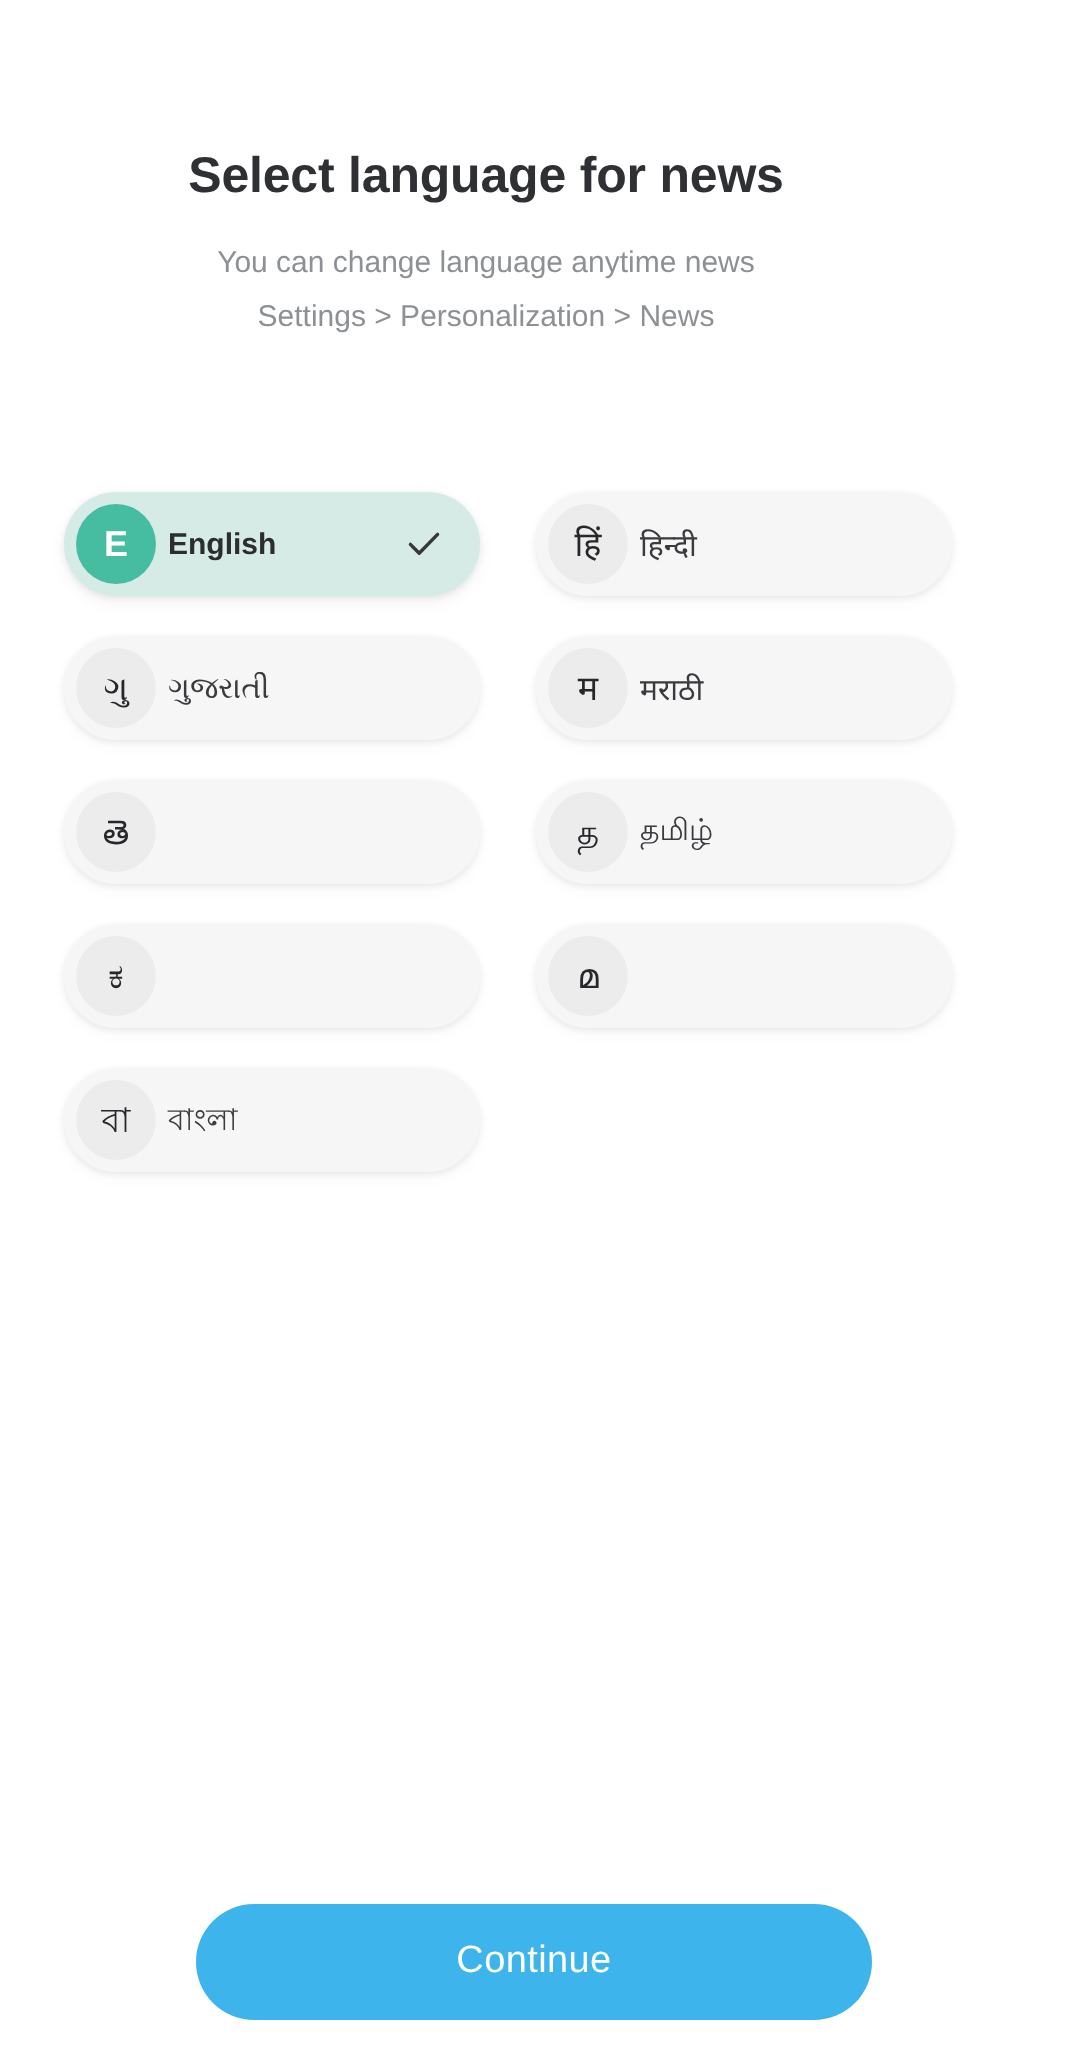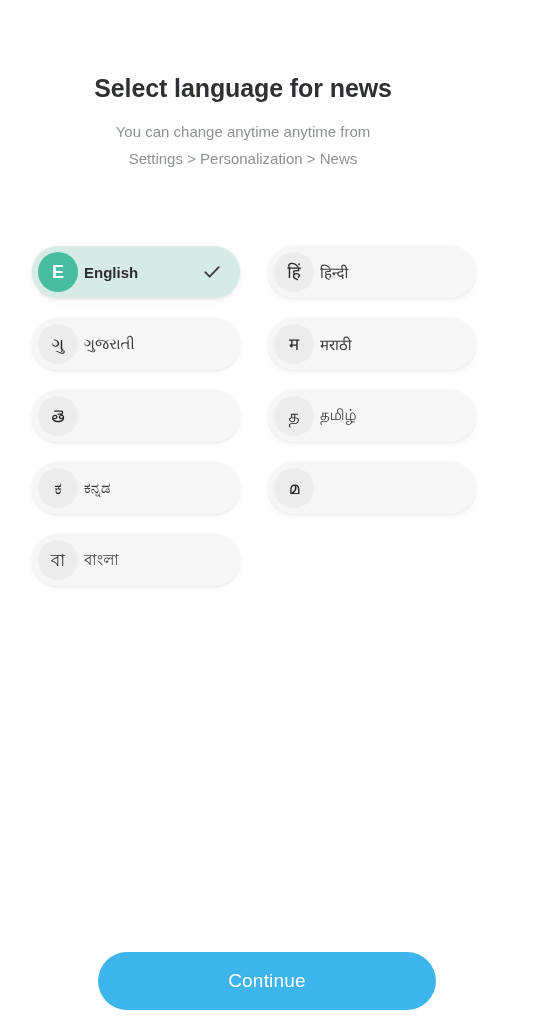--- a/index.html
+++ b/index.html
@@ -160,21 +160,21 @@
   }
 </style>
 </head>
 <body>
 
 <div class="screen">
 
   <div class="header">
     <h1 class="page-title">Select language for news</h1>
     <p class="subtitle">
-      <span class="subtitle-line">You can change anytime anytime from</span>
+      <span class="subtitle-line">You can change language anytime news</span>
       <span class="subtitle-line">Settings &gt; Personalization &gt; News</span>
     </p>
   </div>
 
   <div class="lang-grid">
 
     <div class="lang-chip selected">
       <span class="chip-avatar">E</span>
       <span class="chip-label">English</span>
       <span class="chip-check">
@@ -208,21 +208,20 @@
     </div>
 
     <div class="lang-chip">
       <span class="chip-avatar">த</span>
       <span class="chip-label">தமிழ்</span>
 
     </div>
 
     <div class="lang-chip">
       <span class="chip-avatar">ಕ</span>
-      <span class="chip-label">ಕನ್ನಡ</span>
 
     </div>
 
     <div class="lang-chip">
       <span class="chip-avatar">മ</span>
 
     </div>
 
     <div class="lang-chip">
       <span class="chip-avatar">বা</span>

